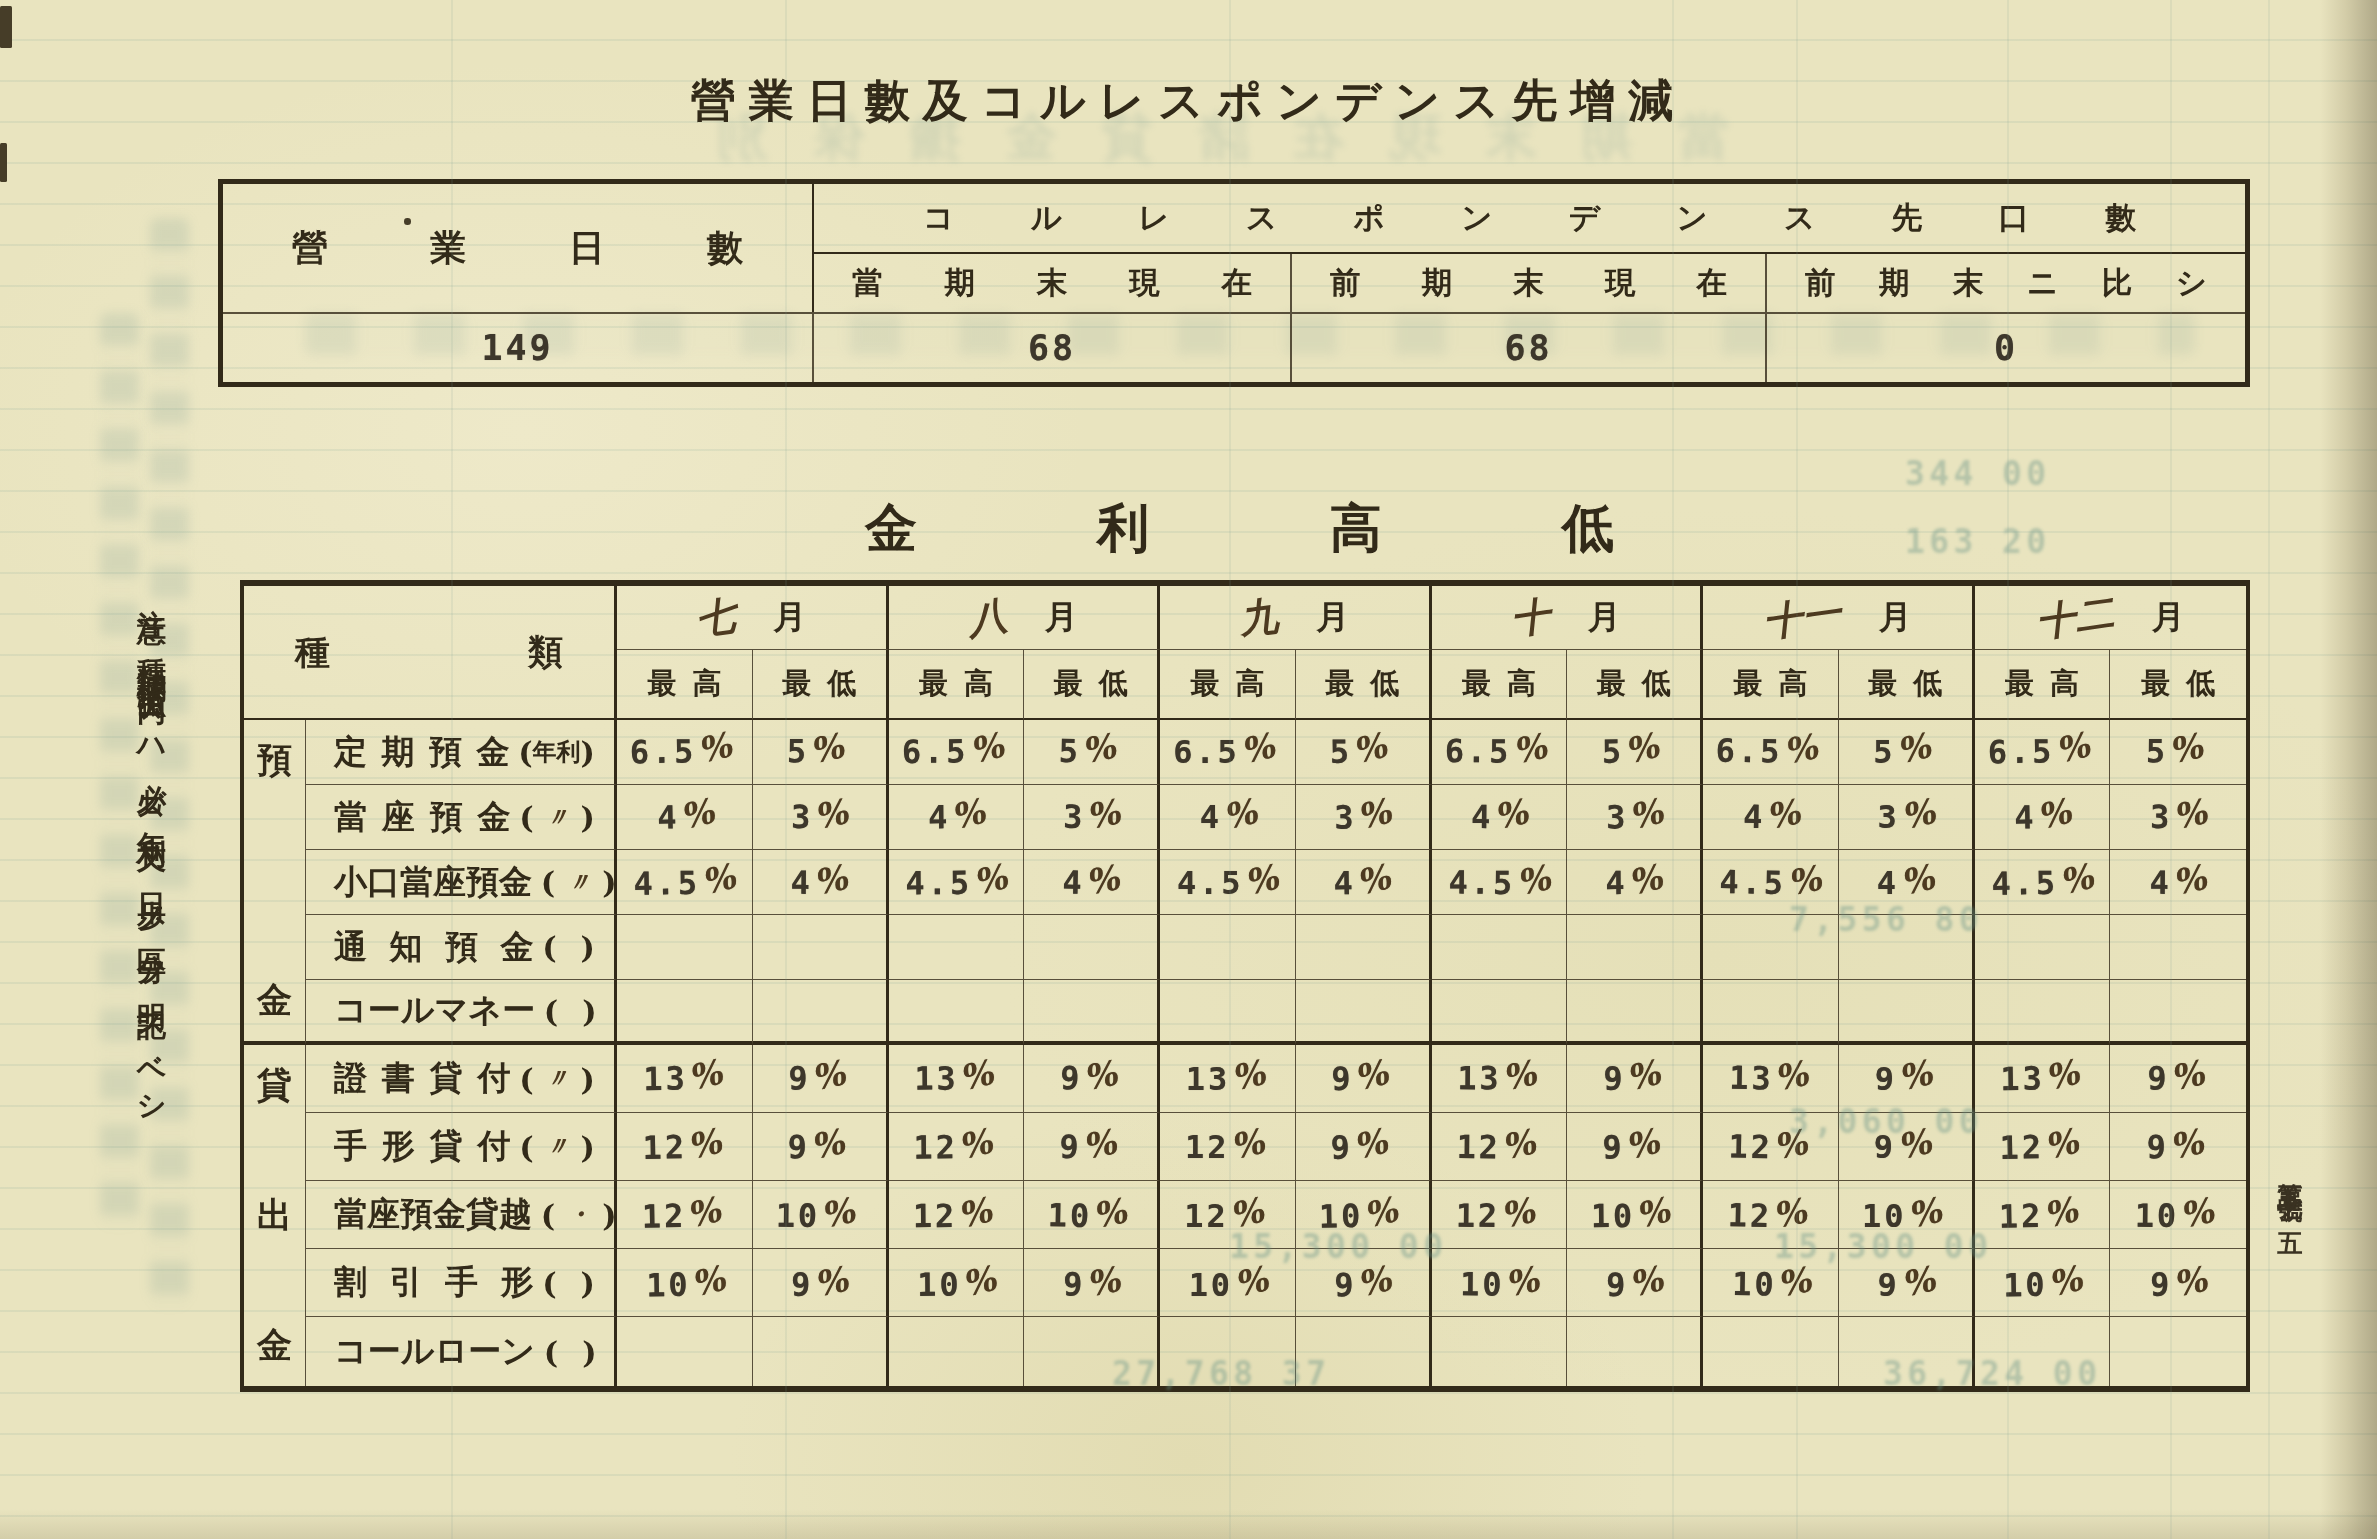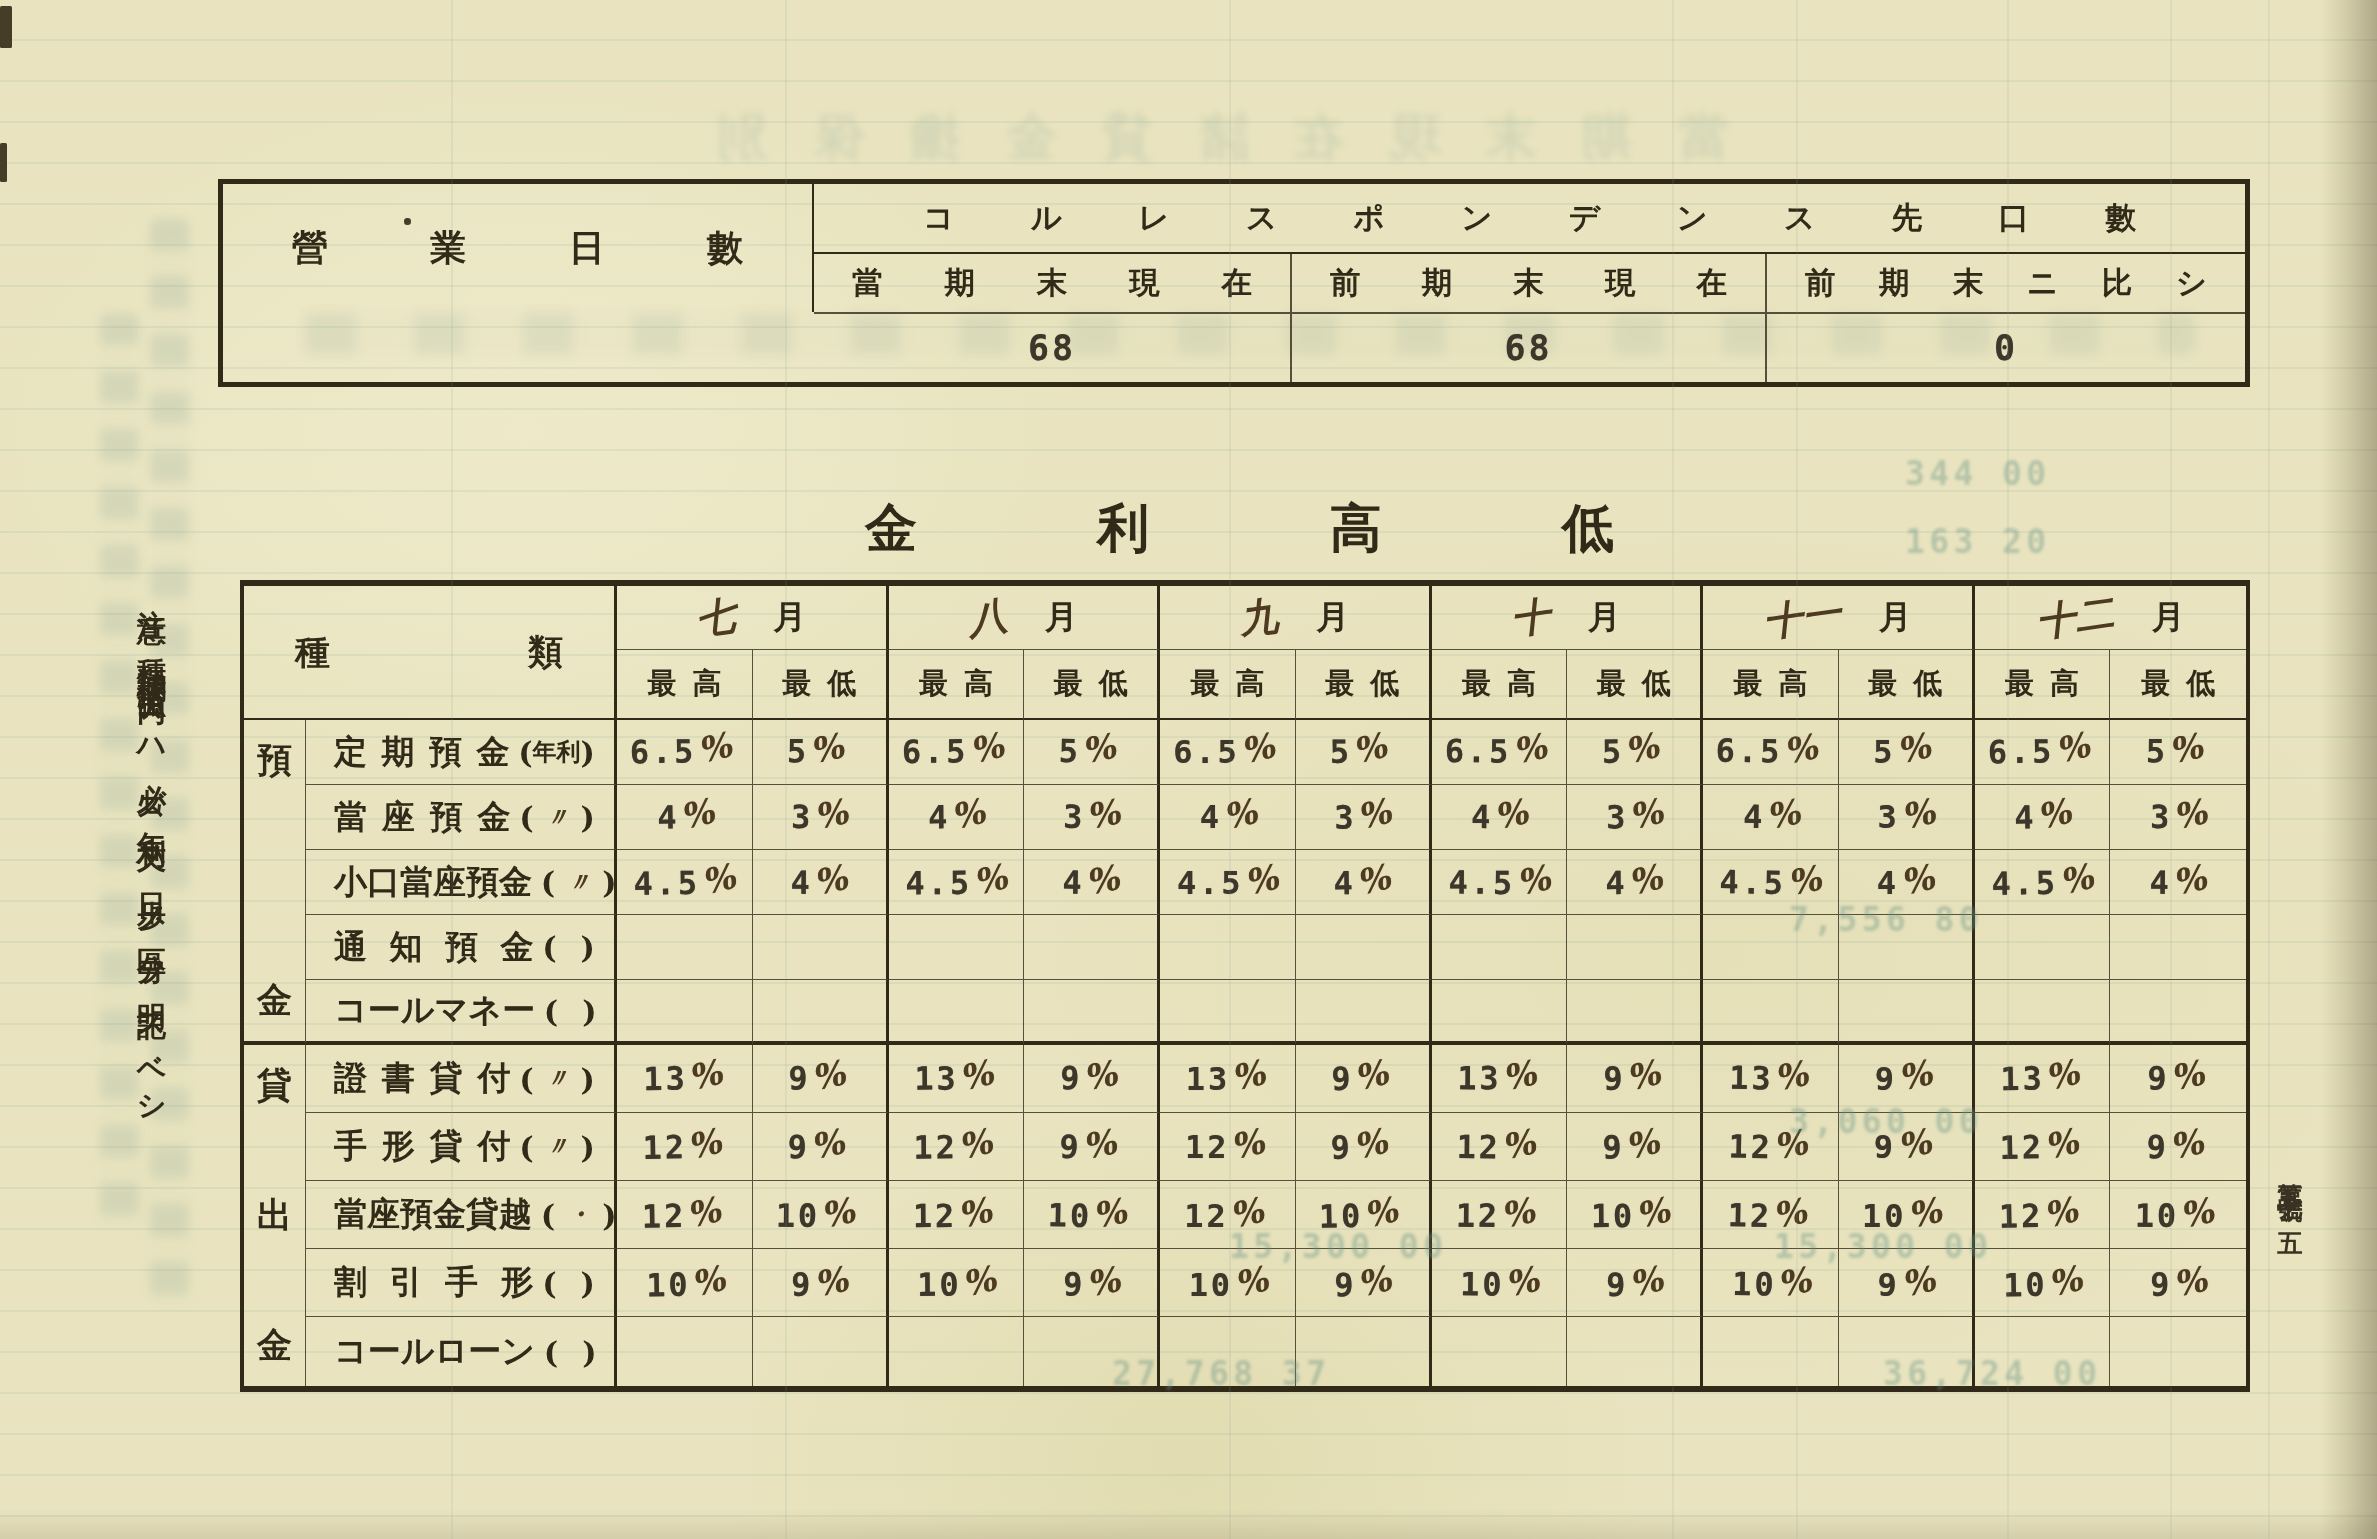--- a/index.html
+++ b/index.html
@@ -124,20 +124,21 @@
 <div class="paper">
 
   <div class="ruling"></div>
 
   <div class="bleedcol" style="left:100px;top:313px;height:916px;"></div>
   <div class="bleedcol" style="left:150px;top:218px;height:1091px;"></div>
   <div class="bleedrow" style="left:305px;top:313px;width:1890px;"></div>
 
   <div class="ghost-title">當期末現在諸貸金擔保別</div>
 
+  <div class="title1">營業日數及コルレスポンデンス先增減</div>
 
   <div class="t1">
     <div class="c biz">
       <span style="flex:1" class="spread">
           <span>營</span>
           <span>業</span>
           <span>日</span>
           <span>數</span>
         </span>
     </div>
@@ -178,20 +179,23 @@
     <div class="c sub">
       <span style="flex:1" class="spread">
           <span>前</span>
           <span>期</span>
           <span>末</span>
           <span>ニ</span>
           <span>比</span>
           <span>シ</span>
         </span>
     </div>
+    <div class="c val brd3" style="grid-column:1">
+      <span class="typed">149</span>
+    </div>
     <div class="c val brd3" style="grid-column:2">
       <span class="typed">68</span>
     </div>
     <div class="c val brd3" style="grid-column:3">
       <span class="typed">68</span>
     </div>
     <div class="c val" style="grid-column:4">
       <span class="typed">0</span>
     </div>
   </div>

